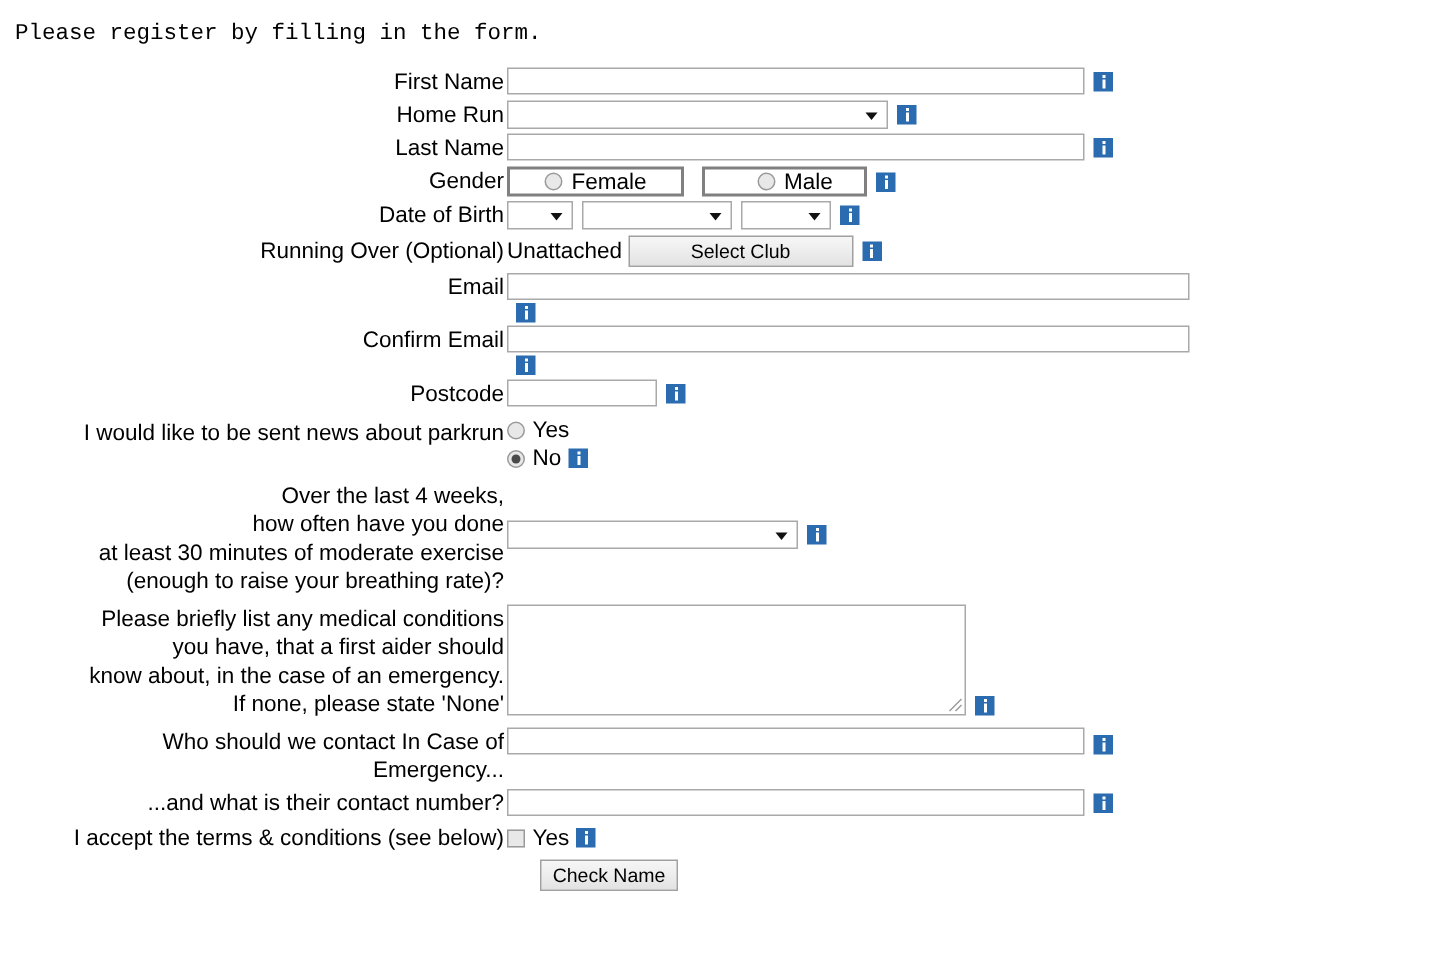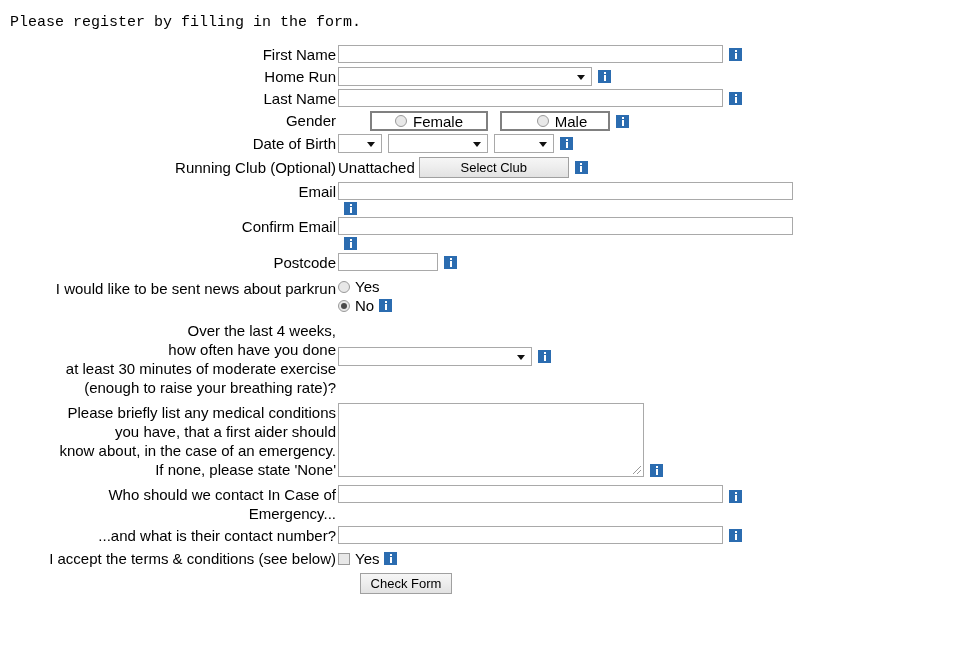--- a/index.html
+++ b/index.html
@@ -106,21 +106,21 @@
     background: #ffffff;
     height: 20px;
     box-sizing: border-box;
     display: inline-flex;
     align-items: center;
     justify-content: center;
     font-size: 15px;
     line-height: 15px;
     padding: 0 10px;
   }
-  .genderbox.female { width: 118px; margin-left: 32px; }
+  .genderbox.female { width: 118px; }
   .genderbox.male   { width: 110px; margin-left: 12px; padding-left: 24px; }
   .genderbox .gtext { margin-left: 6px; }
 
   
   .radio {
     width: 12px;
     height: 12px;
     border-radius: 50%;
     border: 1px solid #9a9a9a;
     background: #e8e8e8;
@@ -333,21 +333,21 @@
         <span></span>
       </div>
       <div class="sel w-dob-yr">
         <span></span>
       </div>
       <span class="info"></span>
     </div>
   </div>
 
   <div class="row row-club">
-    <div class="label">Running Club (Optional)</div>
+    <div class="label">Running Over (Optional)</div>
     <div class="field">
       <span>Unattached</span>
       <button class="btn btn-selectclub">Select Club</button>
       <span class="info"></span>
     </div>
   </div>
 
   <div class="row row-email">
     <div class="label">Email</div>
     <div class="field">
@@ -441,17 +441,17 @@
     <div class="field">
       <span class="chk"></span>
       <span class="termlabel">Yes</span>
       <span class="info info-inline"></span>
     </div>
   </div>
 
   <div class="row row-submit">
     <div class="label"></div>
     <div class="field">
-      <button class="btn btn-check">Check Form</button>
+      <button class="btn btn-check">Check Name</button>
     </div>
   </div>
 
 </div>
 
 </body></html>

